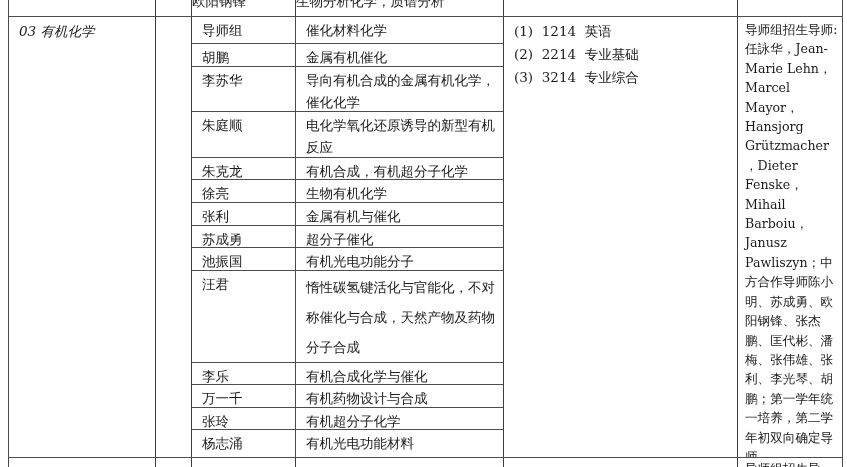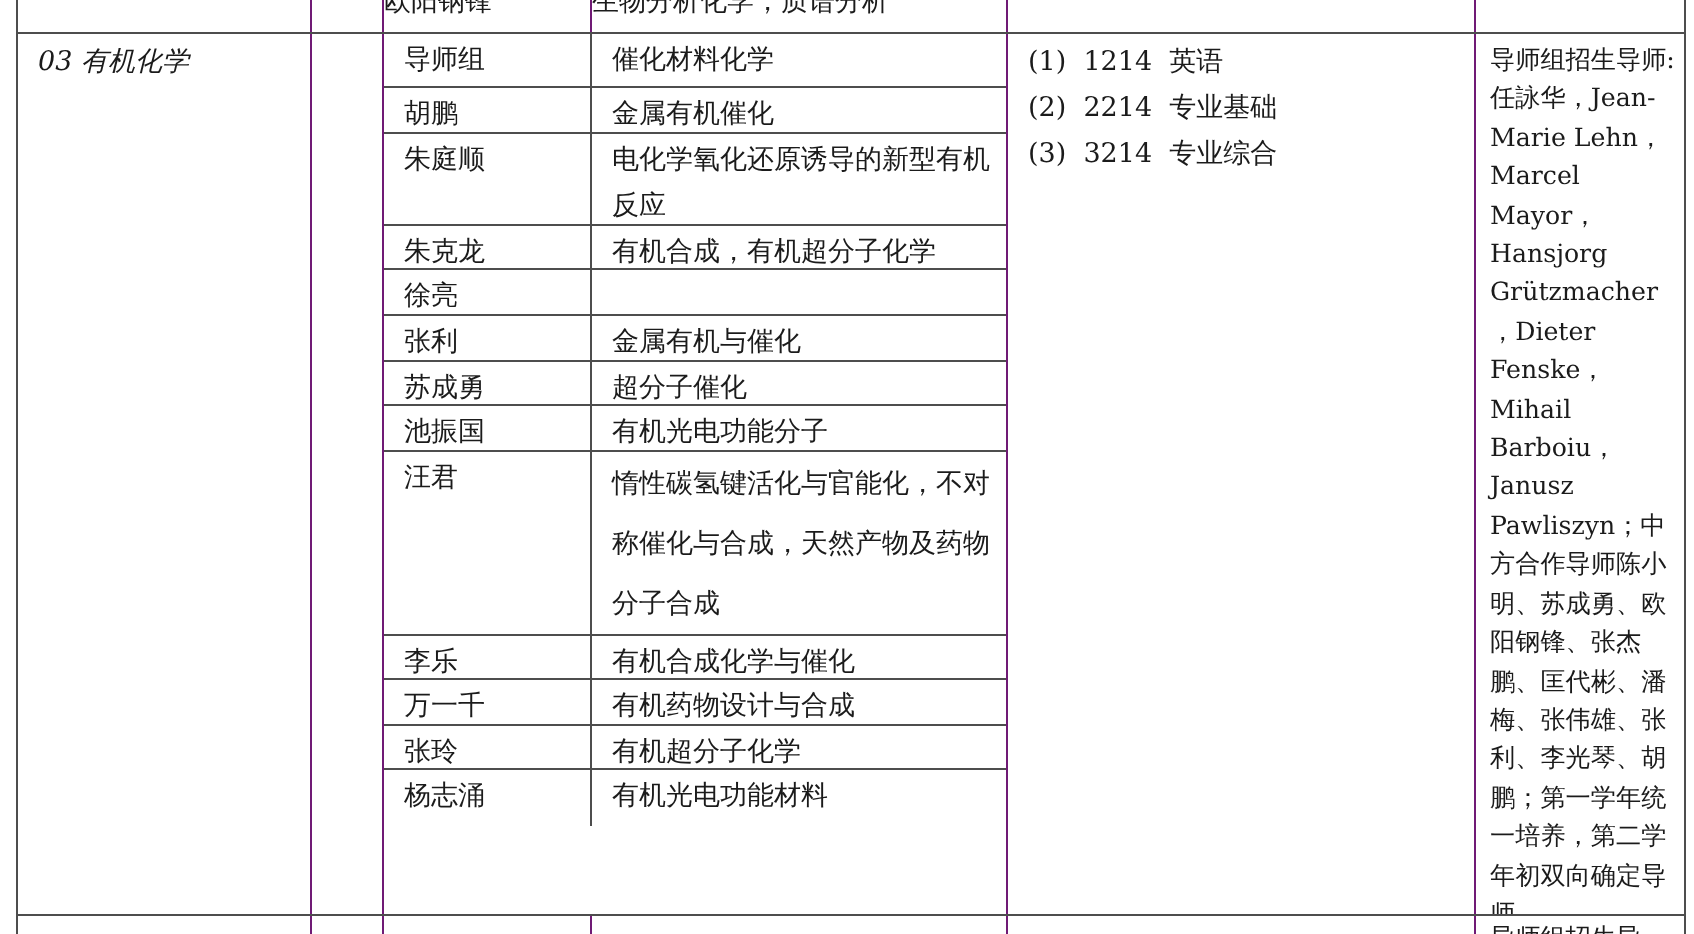--- a/index.html
+++ b/index.html
@@ -71,30 +71,35 @@
 
       <div class="cell c23 sv-col">
         <div class="sv-row" style="height:27px">
           <div class="name-cell">导师组</div>
           <div class="research-cell">催化材料化学</div>
         </div>
         <div class="sv-row" style="height:23px">
           <div class="name-cell">胡鹏</div>
           <div class="research-cell">金属有机催化</div>
         </div>
+        <div class="sv-row" style="height:45px">
+          <div class="name-cell">李苏华</div>
+          <div class="research-cell">导向有机合成的金属有机化学，催化化学</div>
+        </div>
         <div class="sv-row" style="height:46px">
           <div class="name-cell">朱庭顺</div>
           <div class="research-cell">电化学氧化还原诱导的新型有机反应</div>
         </div>
         <div class="sv-row" style="height:22px">
           <div class="name-cell">朱克龙</div>
           <div class="research-cell">有机合成，有机超分子化学</div>
         </div>
         <div class="sv-row" style="height:23px">
           <div class="name-cell">徐亮</div>
+          <div class="research-cell">生物有机化学</div>
         </div>
         <div class="sv-row" style="height:23px">
           <div class="name-cell">张利</div>
           <div class="research-cell">金属有机与催化</div>
         </div>
         <div class="sv-row" style="height:22px">
           <div class="name-cell">苏成勇</div>
           <div class="research-cell">超分子催化</div>
         </div>
         <div class="sv-row" style="height:23px">

